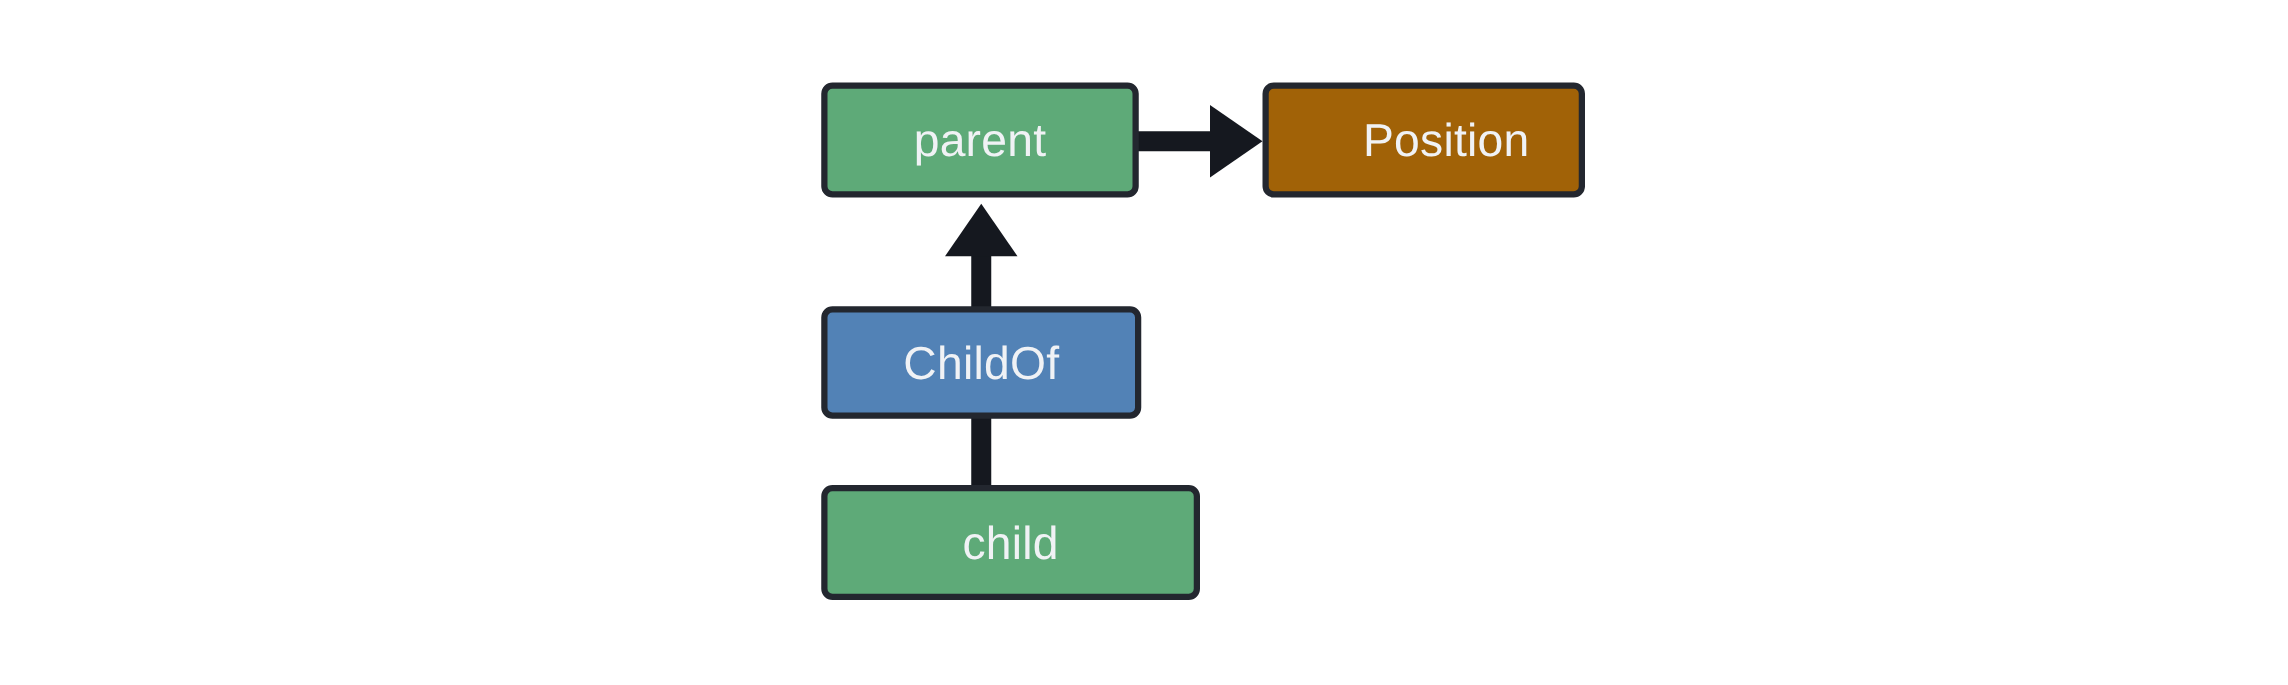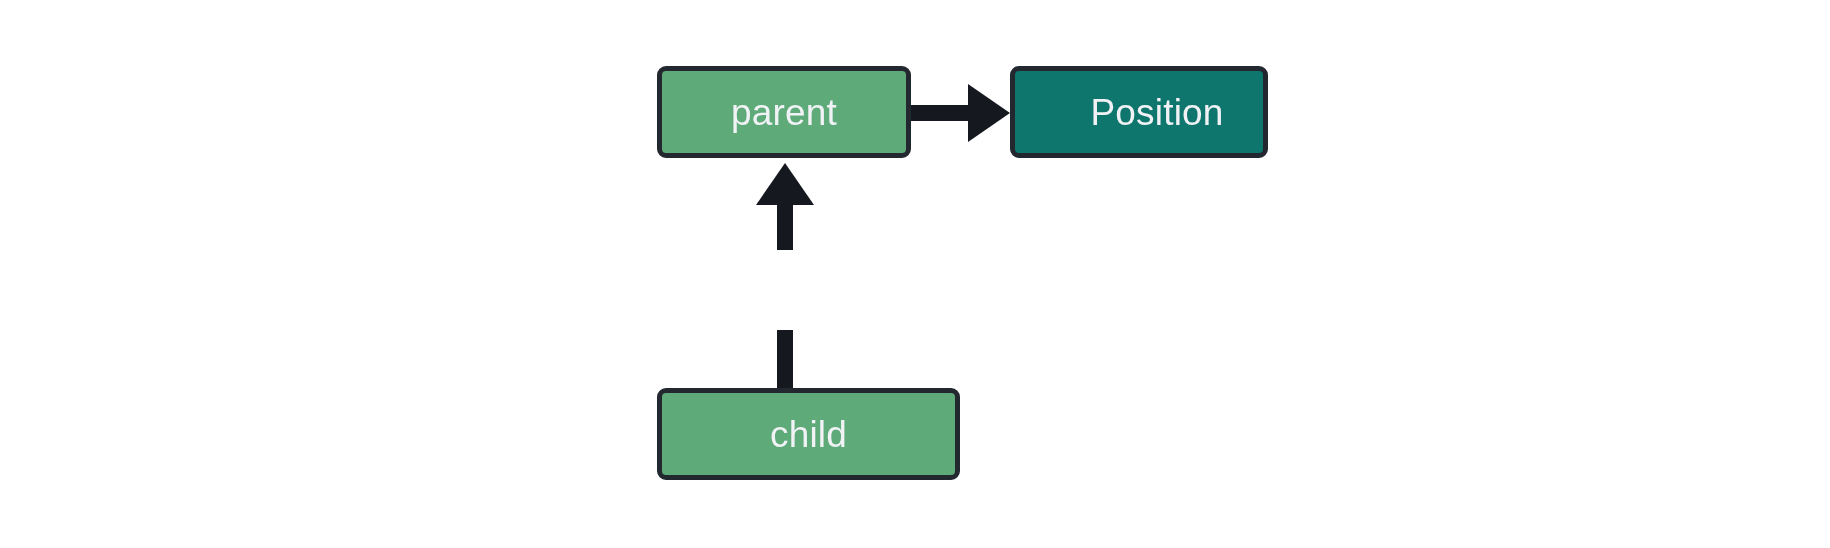--- a/index.html
+++ b/index.html
@@ -40,21 +40,21 @@
     color: #f0f2f5;
     font-family: "Liberation Sans", sans-serif;
     font-size: 37px;
     font-weight: 400;
     line-height: 1;
     letter-spacing: 0.2px;
     white-space: nowrap;
     user-select: none;
   }
   .node-entity  { background: #5eaa78; }
-  .node-component { background: #0f766e; padding-left: 36px; }
+  .node-component { background: #a16207; padding-left: 36px; }
   .node-relation  { background: #5282b6; }
 
   
   #node-parent   { left: 657px; top: 66px;  width: 254px; height: 92px; }
   #node-position { left: 1010px; top: 66px;  width: 258px; height: 92px; }
   #node-childof  { left: 657px; top: 245px; width: 256px; height: 90px; }
   #node-child    { left: 657px; top: 388px; width: 303px; height: 92px; }
 </style>
 </head>
 <body>
@@ -79,18 +79,21 @@
   </svg>
 
   <div class="node node-entity" id="node-parent">
     <span class="node-label">parent</span>
   </div>
 
   <div class="node node-component" id="node-position">
     <span class="node-label">Position</span>
   </div>
 
+  <div class="node node-relation" id="node-childof">
+    <span class="node-label">ChildOf</span>
+  </div>
 
   <div class="node node-entity" id="node-child">
     <span class="node-label">child</span>
   </div>
 
 </div>
 
 </body></html>

